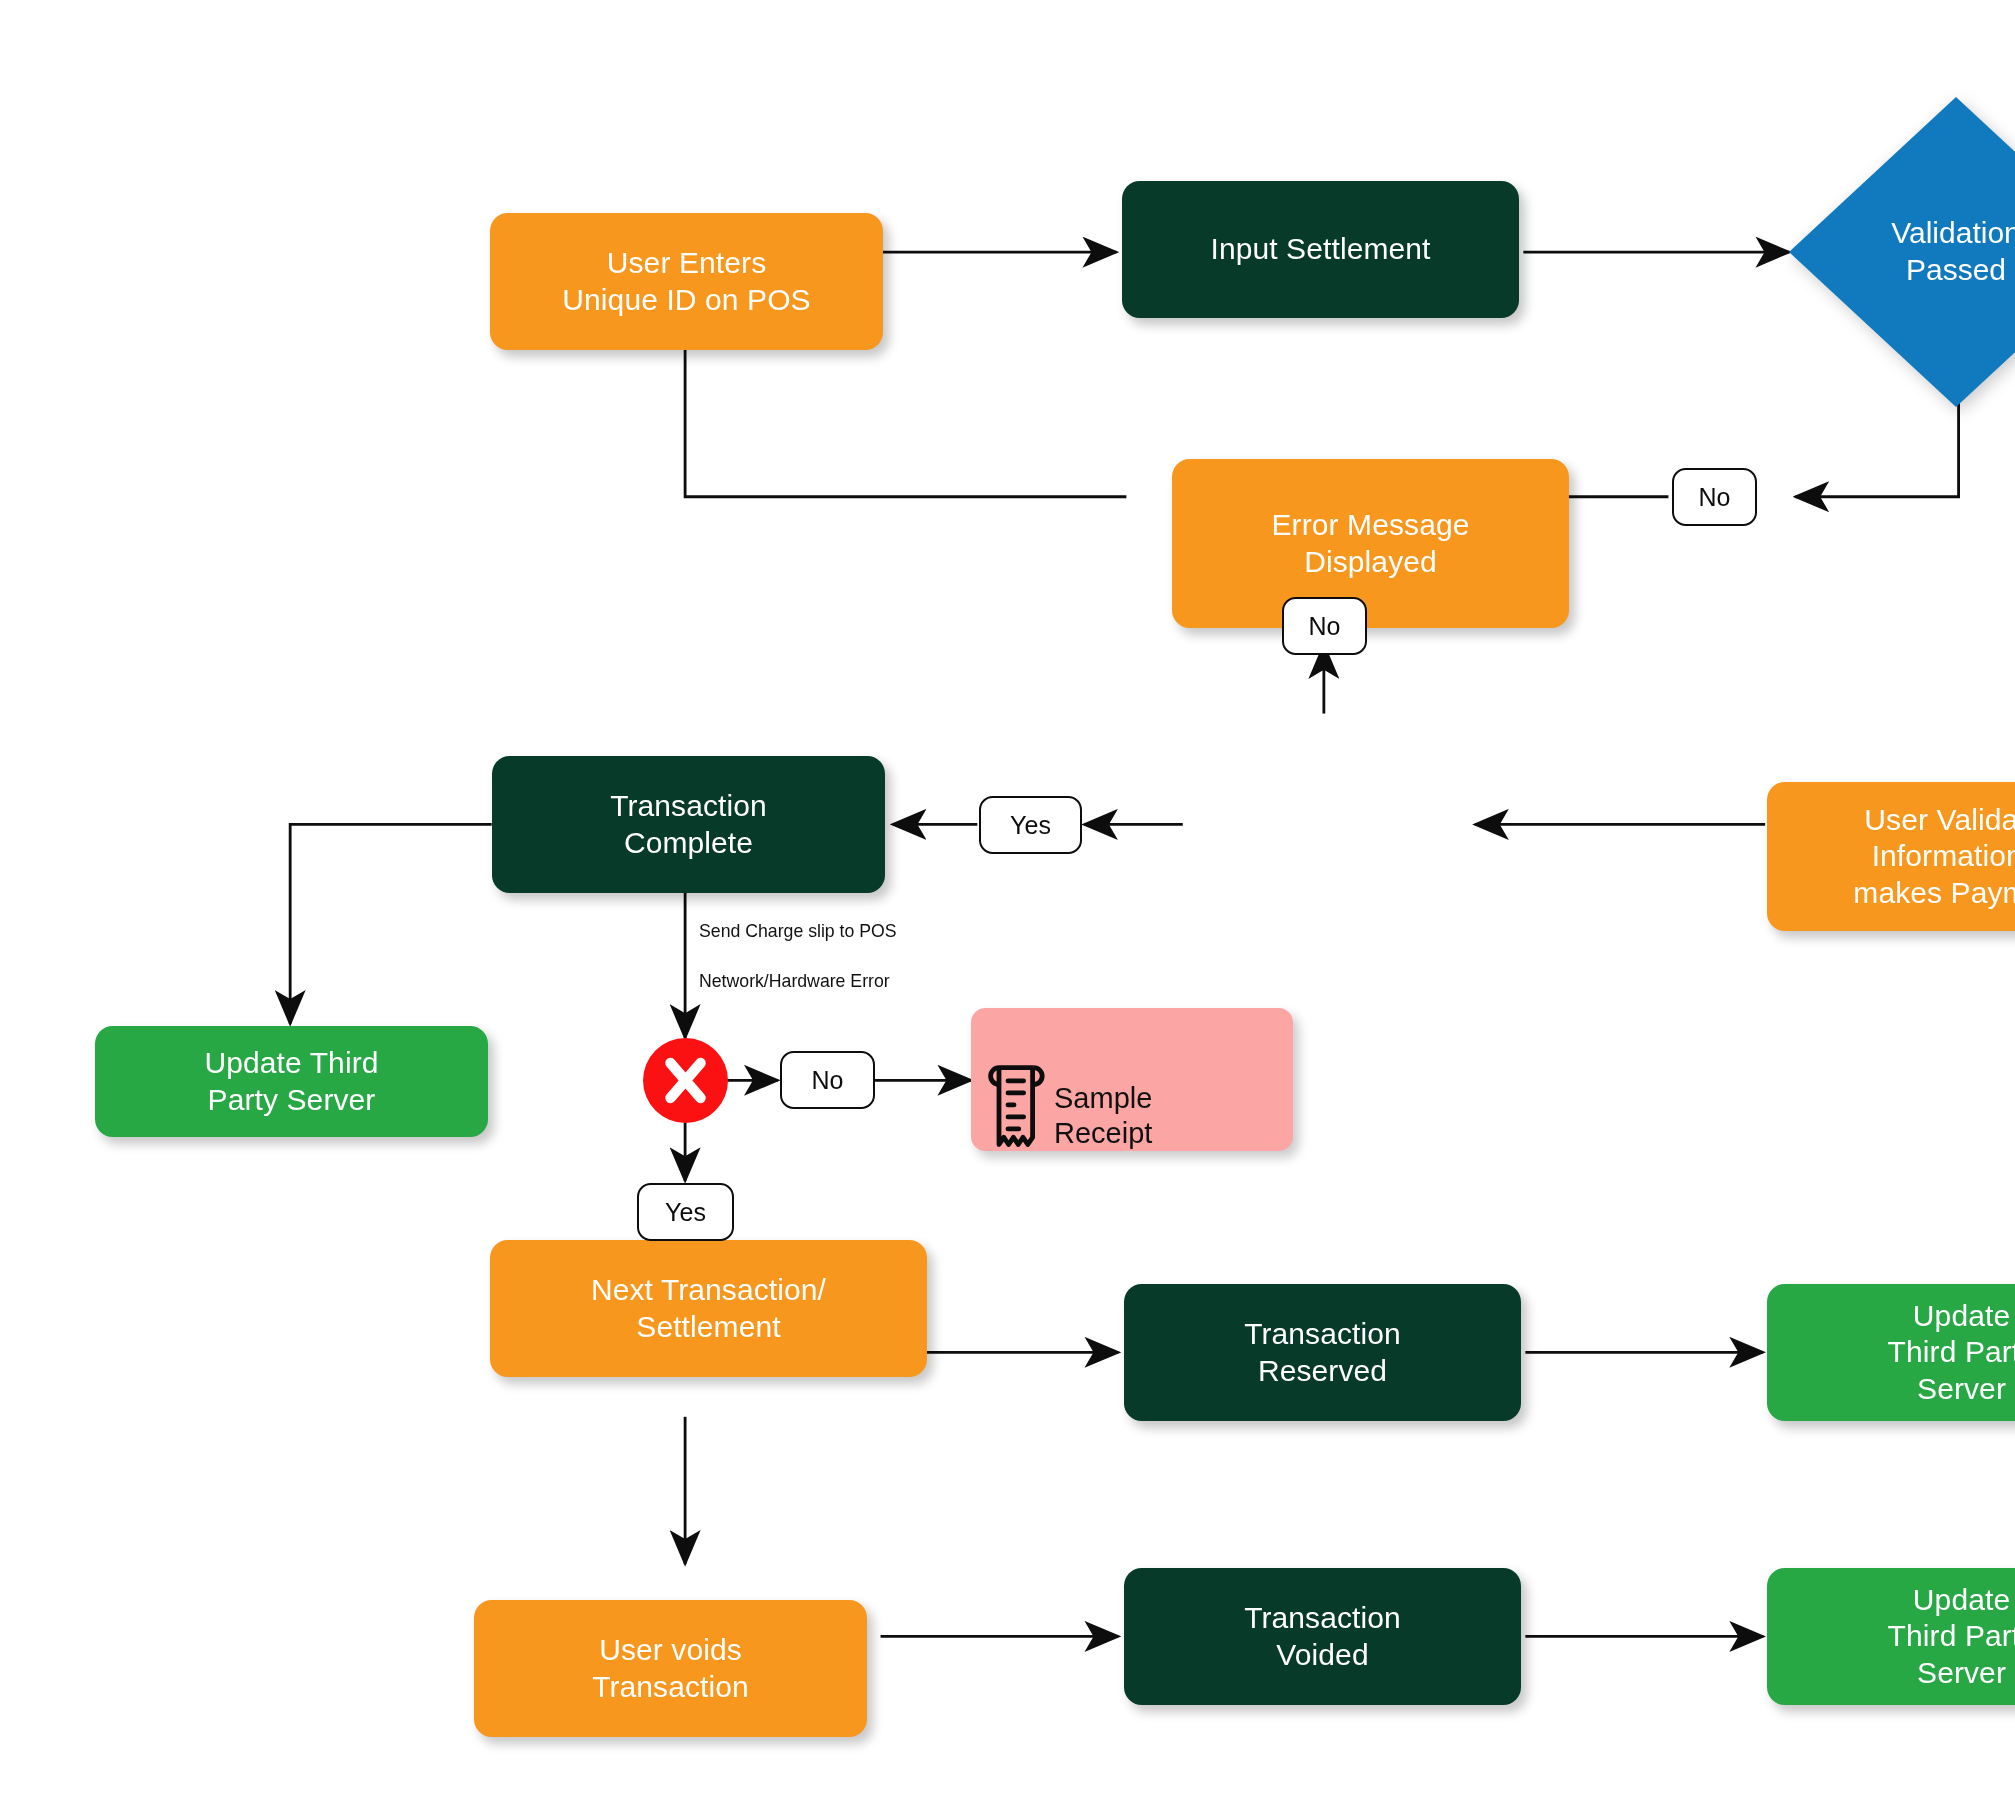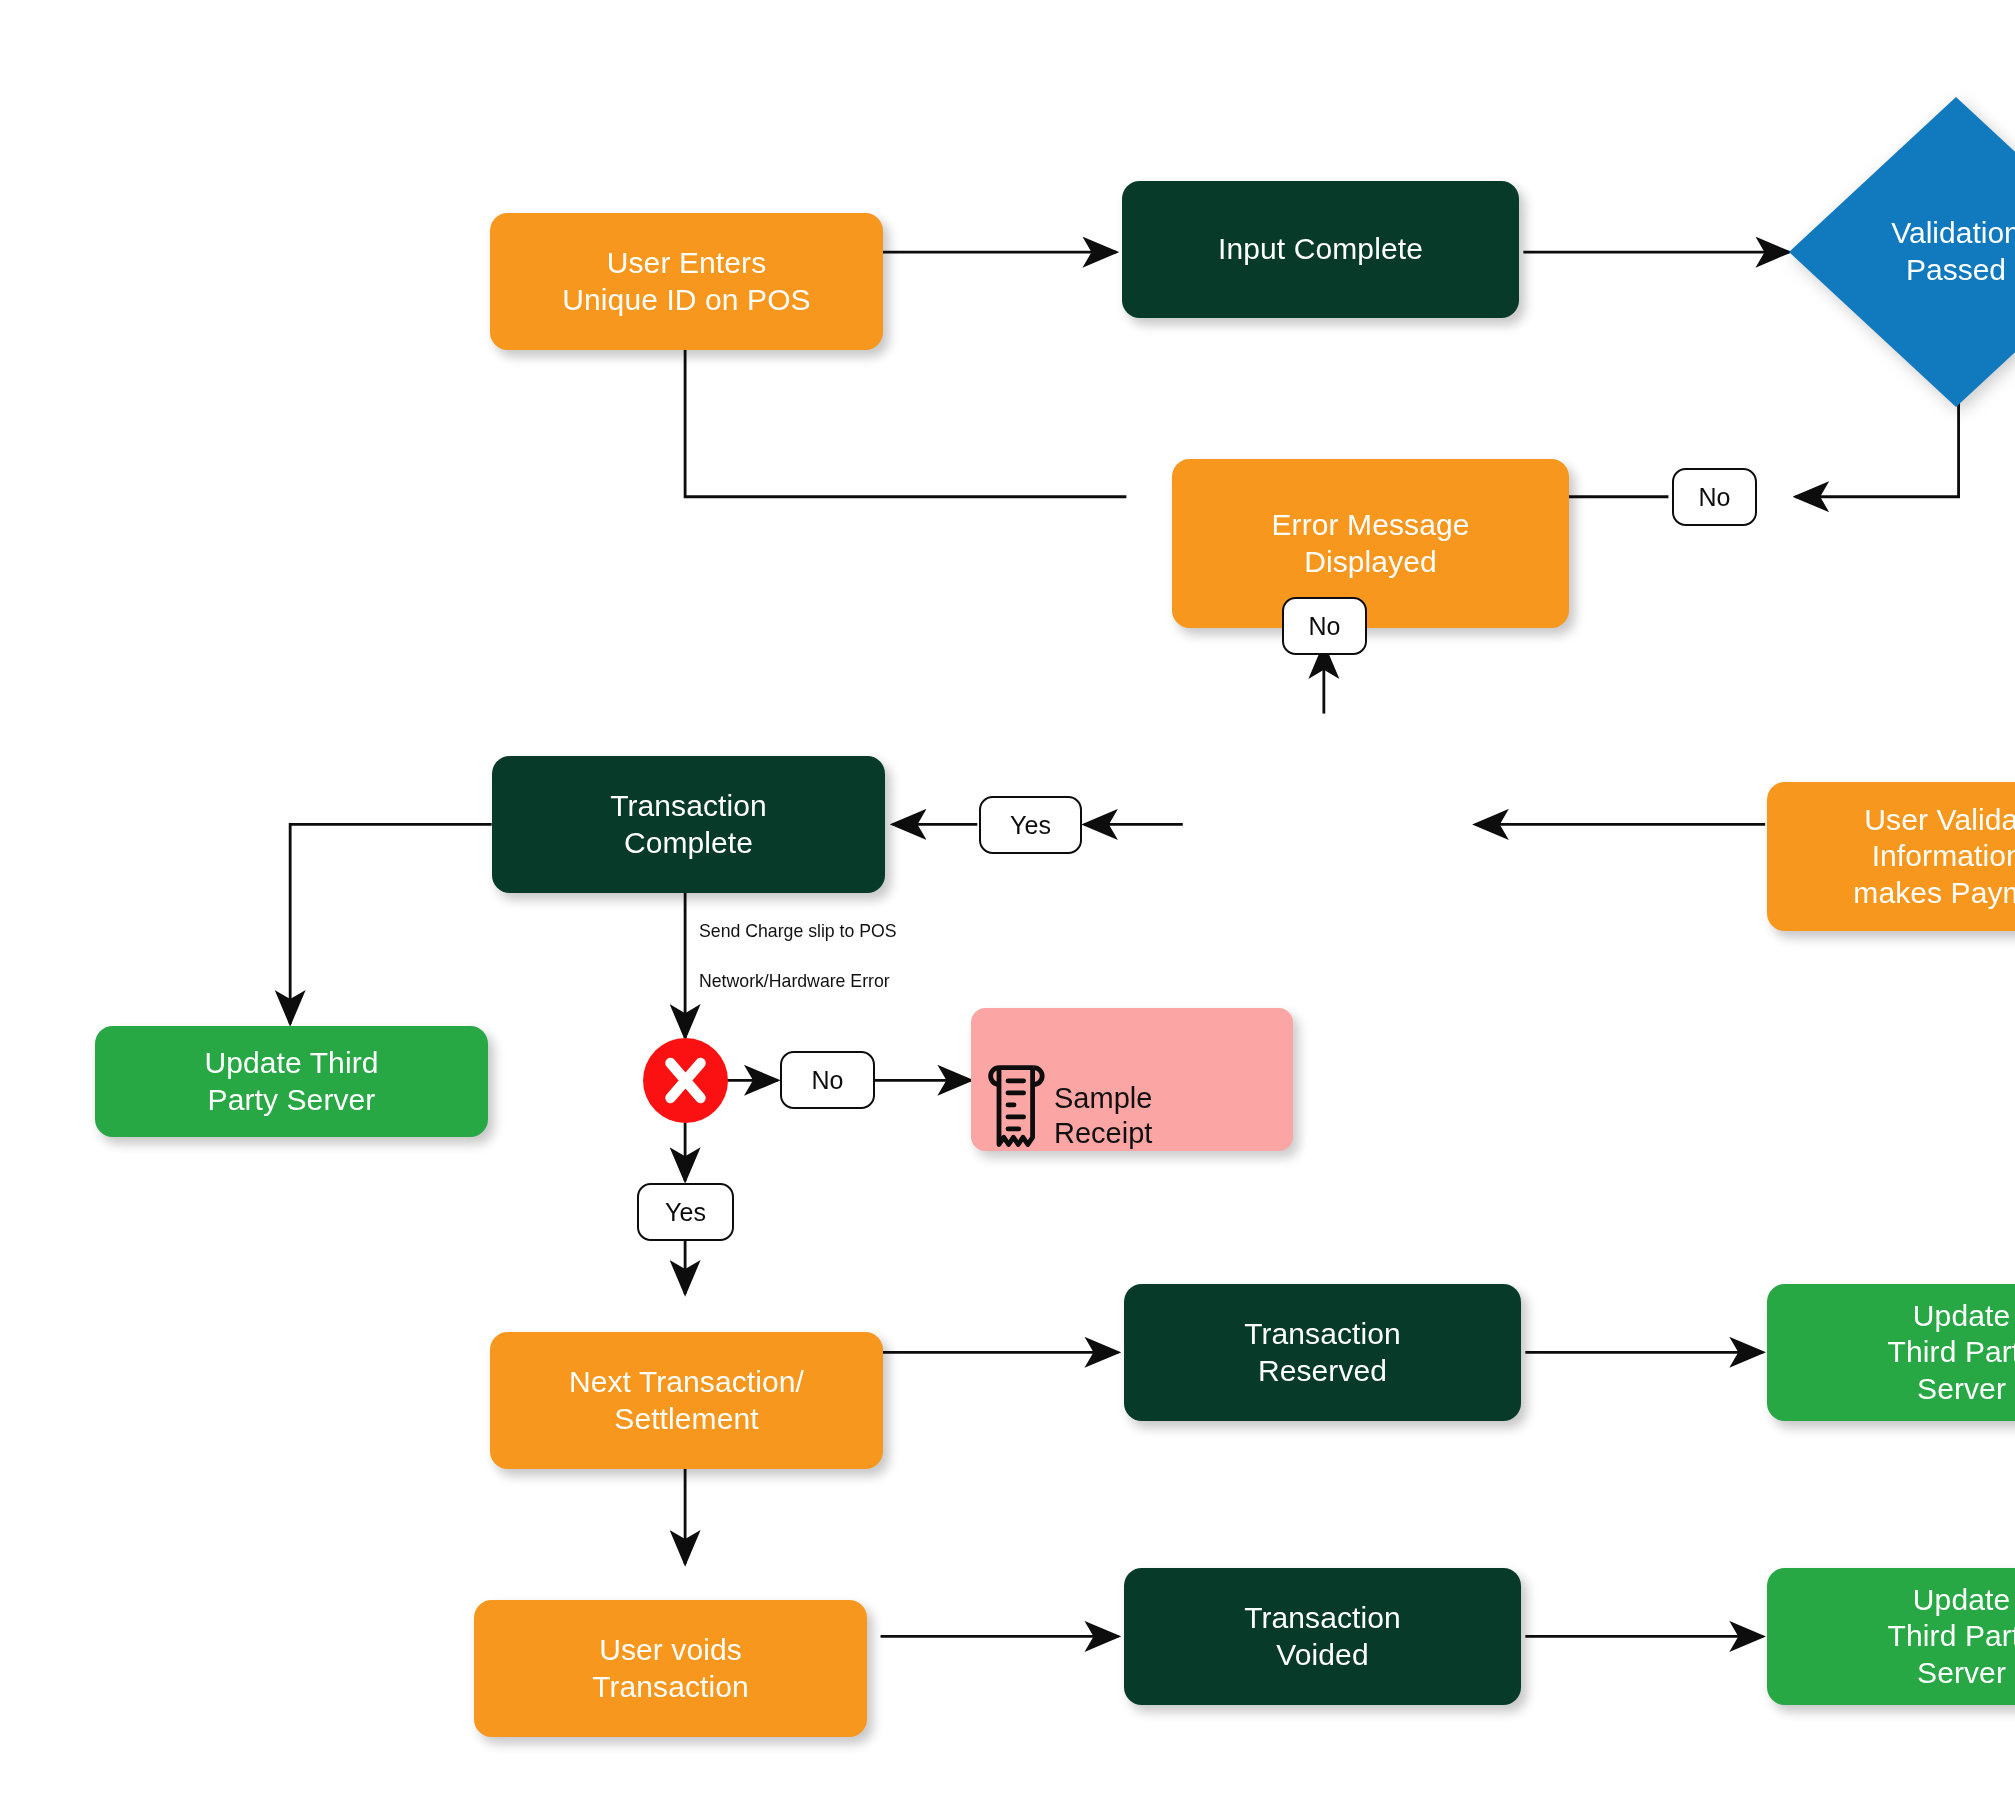--- a/index.html
+++ b/index.html
@@ -172,21 +172,21 @@
 
       <path d="M2185,4060 L2775,4060"></path>
 
       <path d="M3785,4060 L4375,4060"></path>
     </g>
   </svg>
 
   <div class="node pos" style="left:490px; top:181px; width:393px; height:137px;">User Enters
 Unique ID on POS</div>
 
-  <div class="node pine" style="left:1122px; top:181px; width:397px; height:137px;">Input Complete</div>
+  <div class="node pine" style="left:1122px; top:181px; width:397px; height:137px;">Input Settlement</div>
 
   <div class="diamond" style="left:1789px; top:97px; width:334px; height:310px;">
     <span class="dshape"></span>
     <span class="dlabel">Validation
 Passed</span>
   </div>
 
   <div class="node pos" style="left:1172px; top:427px; width:397px; height:169px;">Error Message
 Displayed</div>
 
@@ -233,21 +233,21 @@
         <rect x="31" y="90" width="34" height="8" rx="4"></rect>
         <rect x="31" y="110" width="26" height="8" rx="4"></rect>
       </g>
     </svg>
     <span class="rlabel">Sample
 Receipt</span>
   </div>
 
   <div class="pill" style="left:637px; top:1183px; width:97px; height:58px;">Yes</div>
 
-  <div class="node pos" style="left:490px; top:1300px; width:393px; height:137px;">Next Transaction/
+  <div class="node pos" style="left:490px; top:1208px; width:437px; height:137px;">Next Transaction/
 Settlement</div>
 
   <div class="node pine" style="left:1124px; top:1284px; width:397px; height:137px;">Transaction
 Reserved</div>
 
   <div class="node third" style="left:1767px; top:1284px; width:389px; height:137px;">Update
 Third Party
 Server</div>
 
   <div class="node pos" style="left:474px; top:1568px; width:393px; height:137px;">User voids

